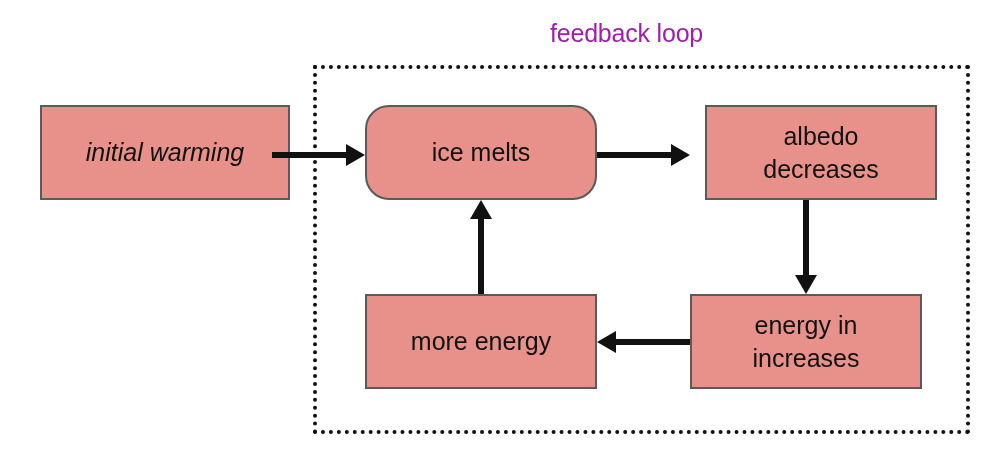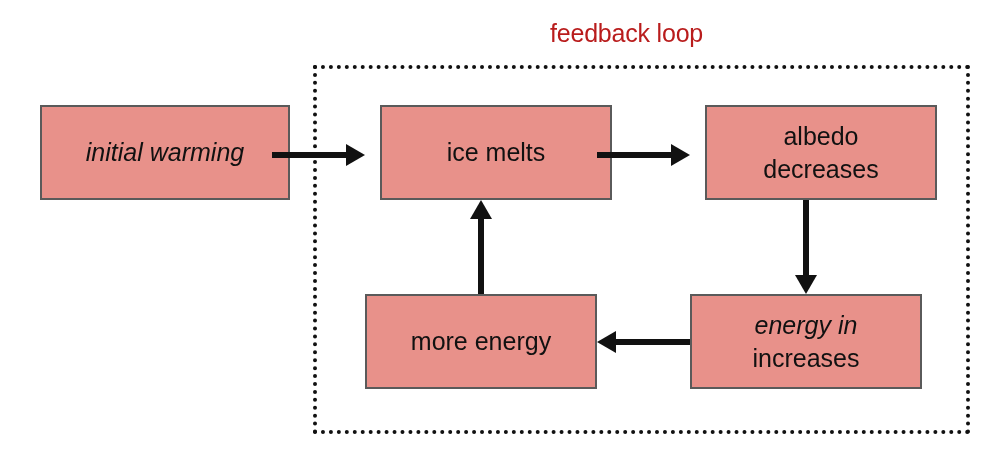--- a/index.html
+++ b/index.html
@@ -29,21 +29,21 @@
     border: 4px dotted #111111;
     box-sizing: border-box;
     background: transparent;
   }
   .loop-label {
     position: absolute;
     left: 550px;
     top: 18px;
     font-size: 25px;
     line-height: 30px;
-    color: #b91c1c;
+    color: #a21caf;
     white-space: nowrap;
     letter-spacing: -0.2px;
   }
   
   .node {
     position: absolute;
     box-sizing: border-box;
     background: #E8918A;
     border: 2px solid #5a5a5a;
     display: flex;
@@ -56,21 +56,20 @@
     padding: 0 6px;
   }
   .node .lines {
     display: block;
     width: 100%;
   }
   .node .ln {
     display: block;
   }
   .node .ln.italic {
-    font-style: italic;
     text-align: center;
   }
   
   .arrow-h, .arrow-v {
     position: absolute;
   }
   .arrow-h .shaft {
     position: absolute;
     height: 6px;
     background: #111111;
@@ -118,21 +117,21 @@
   <div class="loop-boundary"></div>
 
   <div class="loop-label">feedback loop</div>
 
   <div class="node" style="left:40px; top:105px; width:250px; height:95px;font-style:italic;">
     <span class="lines">
       <span class="ln">initial warming</span>
     </span>
   </div>
 
-  <div class="node" style="left:380px; top:105px; width:232px; height:95px;">
+  <div class="node" style="left:365px; top:105px; width:232px; height:95px;border-radius:24px;">
     <span class="lines">
       <span class="ln">ice melts</span>
     </span>
   </div>
 
   <div class="node" style="left:690px; top:105px; width:232px; height:95px;margin-left:15px;">
     <span class="lines">
       <span class="ln">albedo</span>
       <span class="ln">decreases</span>
     </span>

